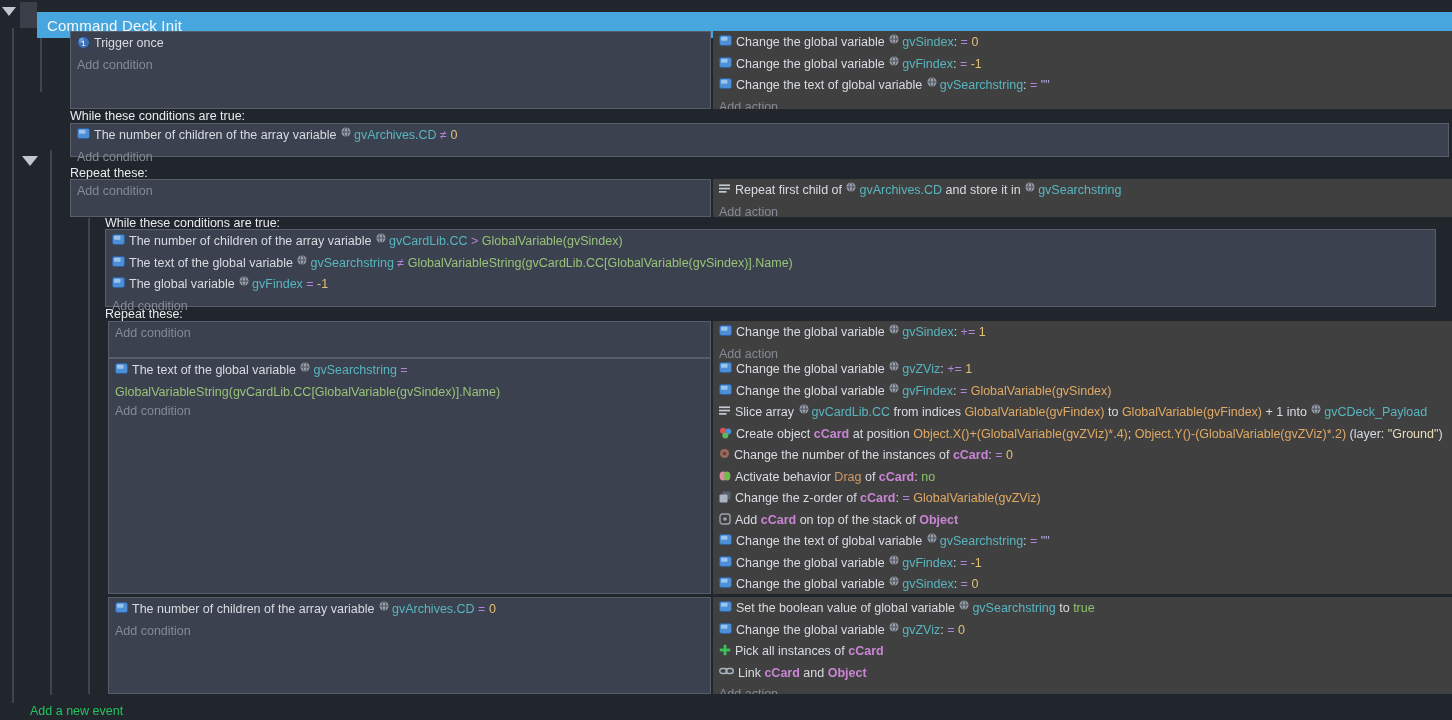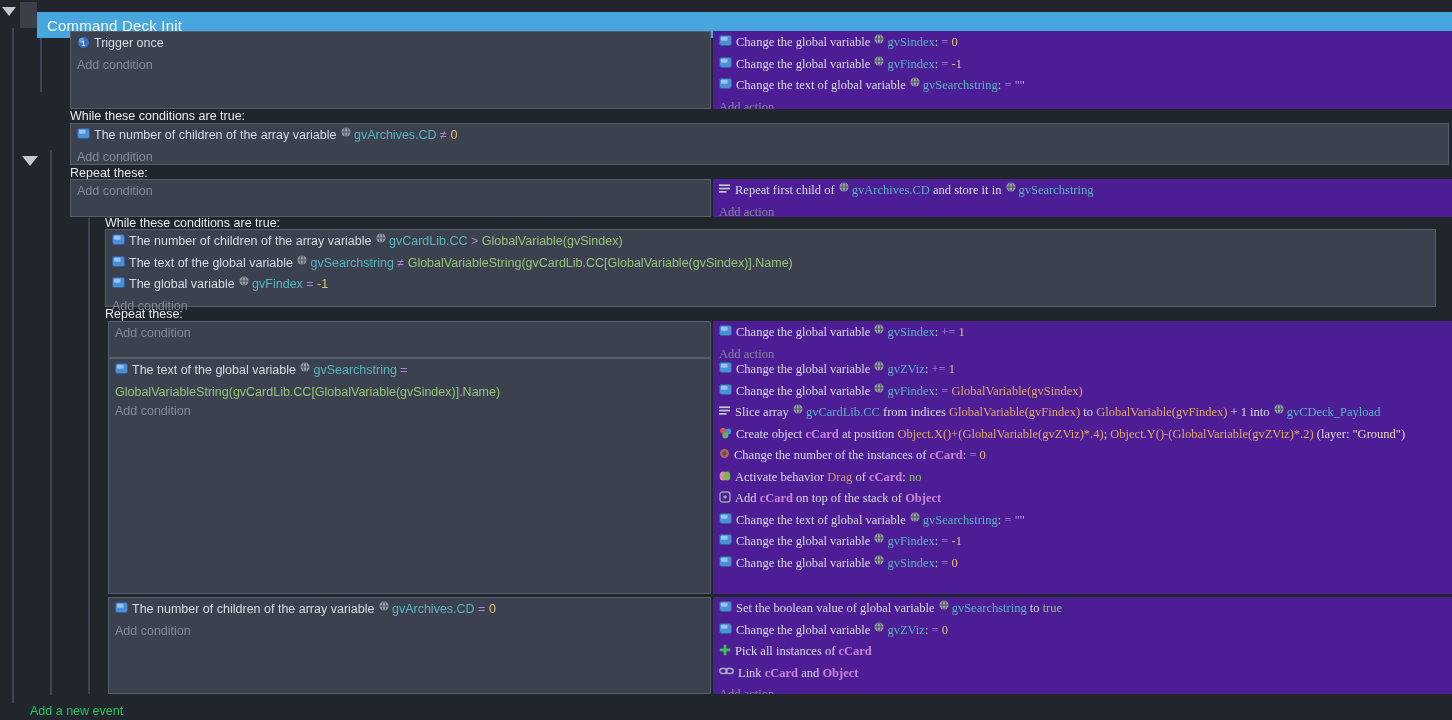--- a/index.html
+++ b/index.html
@@ -9,21 +9,21 @@
   .tri{position:absolute;width:0;height:0;border-left:7px solid transparent;
     border-right:7px solid transparent;border-top:9px solid #c2c8d2;cursor:pointer;}
   .hdr-stub{position:absolute;left:20px;top:2px;width:17px;height:26px;background:#3a3f4a;}
   .hdr{position:absolute;left:37px;top:12px;right:0;height:26px;background:#47a6dd;
     display:flex;align-items:center;padding-left:10px;box-sizing:border-box;cursor:pointer;}
   .hdr-title{color:#f4f8fb;font-size:15px;letter-spacing:.2px;}
   .lbl{position:absolute;color:#e8ebef;cursor:pointer;}
   .evrow{position:absolute;right:0;display:flex;align-items:stretch;}
   .cond{background:#3b414e;border:1px solid #565d6b;box-sizing:border-box;padding:2px 6px;flex:none;}
   .cond-full{position:absolute;background:#3b414e;border:1px solid #565d6b;box-sizing:border-box;padding:2px 6px;}
-  .acts{background:#4c1d95;flex:1;margin-left:2px;padding:2px 6px;box-sizing:border-box;overflow:hidden;font-family:Liberation Serif, serif;}
+  .acts{background:#404040;flex:1;margin-left:2px;padding:2px 6px;box-sizing:border-box;overflow:hidden;}
   .line{line-height:19.5px;white-space:pre-wrap;cursor:pointer;}
   .acts .line{white-space:nowrap;overflow:hidden;}
   .addlink{color:#848b96;line-height:19.5px;cursor:pointer;display:block;}
   .footer-link{position:absolute;color:#22c55e;cursor:pointer;}
   .ic{display:inline-block;vertical-align:-2px;margin-right:4px;}
   .ic.inline{margin:0 3px 0 1px;vertical-align:-1px;}
   .ic svg{display:inline-block;vertical-align:top;}
 </style>
 </head>
 <body>
@@ -74,21 +74,21 @@
             </svg></span><span style="color: rgb(216, 220, 226);">Change the text of global variable </span><span class="ic inline"><svg width="10" height="10" viewBox="0 0 10 10">
               <circle cx="5" cy="5" r="4.5" fill="#9aa1ab"></circle>
               <ellipse cx="5" cy="5" rx="2" ry="4.4" fill="none" stroke="#454b56" stroke-width="0.9"></ellipse>
               <line x1="0.6" y1="5" x2="9.4" y2="5" stroke="#454b56" stroke-width="0.9"></line>
             </svg></span><span style="color: rgb(88, 181, 192);">gvSearchstring</span><span style="color: rgb(216, 220, 226);">: </span><span style="color: rgb(176, 132, 217);">= </span><span style="color: rgb(183, 166, 227);">""</span></div>
       <span class="addlink">Add action</span>
     </div>
   </div>
 
   <div class="lbl" style="left:70px;top:109px;">While these conditions are true:</div>
-  <div class="cond-full" style="left:70px;top:123px;right:3px;height:42px;">
+  <div class="cond-full" style="left:70px;top:123px;right:3px;height:34px;">
     <div class="line"><span class="ic"><svg width="13" height="11" viewBox="0 0 13 11">
             <rect x="0.5" y="0.5" width="12" height="10" rx="2" fill="#4d8fd6" stroke="#2e5f9e"></rect>
             <rect x="2" y="1.8" width="6.5" height="4" rx="1" fill="#a8cdf0" opacity="0.85"></rect>
           </svg></span><span style="color: rgb(216, 220, 226);">The number of children of the array variable </span><span class="ic inline"><svg width="10" height="10" viewBox="0 0 10 10">
             <circle cx="5" cy="5" r="4.5" fill="#9aa1ab"></circle>
             <ellipse cx="5" cy="5" rx="2" ry="4.4" fill="none" stroke="#454b56" stroke-width="0.9"></ellipse>
             <line x1="0.6" y1="5" x2="9.4" y2="5" stroke="#454b56" stroke-width="0.9"></line>
           </svg></span><span style="color: rgb(88, 181, 192);">gvArchives.CD</span><span style="color: rgb(176, 132, 217);"> ≠ </span><span style="color: rgb(227, 192, 120);">0</span></div>
     <span class="addlink">Add condition</span>
   </div>
@@ -213,20 +213,24 @@
             </svg></span><span style="color: rgb(216, 220, 226);">Create object </span><span style="color: rgb(201, 133, 212); font-weight: 700;">cCard</span><span style="color: rgb(216, 220, 226);"> at position </span><span style="color: rgb(224, 169, 100);">Object.X()+(GlobalVariable(gvZViz)*.4)</span><span style="color: rgb(216, 220, 226);">; </span><span style="color: rgb(224, 169, 100);">Object.Y()-(GlobalVariable(gvZViz)*.2)</span><span style="color: rgb(216, 220, 226);"> (layer: </span><span style="color: rgb(232, 221, 186);">"Ground"</span><span style="color: rgb(216, 220, 226);">)</span></div>
       <div class="line"><span class="ic"><svg width="11" height="11" viewBox="0 0 11 11">
               <circle cx="5.5" cy="5.5" r="4.5" fill="#9c6a5c"></circle>
               <circle cx="5.5" cy="5.5" r="2" fill="#6e4439"></circle>
             </svg></span><span style="color: rgb(216, 220, 226);">Change the number of the instances of </span><span style="color: rgb(201, 133, 212); font-weight: 700;">cCard</span><span style="color: rgb(216, 220, 226);">: </span><span style="color: rgb(176, 132, 217);">= </span><span style="color: rgb(227, 192, 120);">0</span></div>
       <div class="line"><span class="ic"><svg width="12" height="12" viewBox="0 0 12 12">
               <ellipse cx="4" cy="6" rx="3.4" ry="4.6" fill="#e089a9"></ellipse>
               <ellipse cx="8" cy="6" rx="3.4" ry="4.6" fill="#76b84e"></ellipse>
             </svg></span><span style="color: rgb(216, 220, 226);">Activate behavior </span><span style="color: rgb(209, 154, 102);">Drag</span><span style="color: rgb(216, 220, 226);"> of </span><span style="color: rgb(201, 133, 212); font-weight: 700;">cCard</span><span style="color: rgb(216, 220, 226);">: </span><span style="color: rgb(139, 195, 106);">no</span></div>
       <div class="line"><span class="ic"><svg width="12" height="12" viewBox="0 0 12 12">
+              <rect x="3.5" y="0.5" width="8" height="8" rx="1" fill="#59616e"></rect>
+              <rect x="0.5" y="3.5" width="8" height="8" rx="1" fill="#aab3c0"></rect>
+            </svg></span><span style="color: rgb(216, 220, 226);">Change the z-order of </span><span style="color: rgb(201, 133, 212); font-weight: 700;">cCard</span><span style="color: rgb(216, 220, 226);">: </span><span style="color: rgb(176, 132, 217);">= </span><span style="color: rgb(224, 169, 100);">GlobalVariable(gvZViz)</span></div>
+      <div class="line"><span class="ic"><svg width="12" height="12" viewBox="0 0 12 12">
               <rect x="1" y="1" width="10" height="10" rx="2.5" fill="none" stroke="#9aa2ad" stroke-width="1.4"></rect>
               <circle cx="6" cy="6" r="1.8" fill="#9aa2ad"></circle>
             </svg></span><span style="color: rgb(216, 220, 226);">Add </span><span style="color: rgb(201, 133, 212); font-weight: 700;">cCard</span><span style="color: rgb(216, 220, 226);"> on top of the stack of </span><span style="color: rgb(201, 133, 212); font-weight: 700;">Object</span></div>
       <div class="line"><span class="ic"><svg width="13" height="11" viewBox="0 0 13 11">
               <rect x="0.5" y="0.5" width="12" height="10" rx="2" fill="#4d8fd6" stroke="#2e5f9e"></rect>
               <rect x="2" y="1.8" width="6.5" height="4" rx="1" fill="#a8cdf0" opacity="0.85"></rect>
             </svg></span><span style="color: rgb(216, 220, 226);">Change the text of global variable </span><span class="ic inline"><svg width="10" height="10" viewBox="0 0 10 10">
               <circle cx="5" cy="5" r="4.5" fill="#9aa1ab"></circle>
               <ellipse cx="5" cy="5" rx="2" ry="4.4" fill="none" stroke="#454b56" stroke-width="0.9"></ellipse>
               <line x1="0.6" y1="5" x2="9.4" y2="5" stroke="#454b56" stroke-width="0.9"></line>

